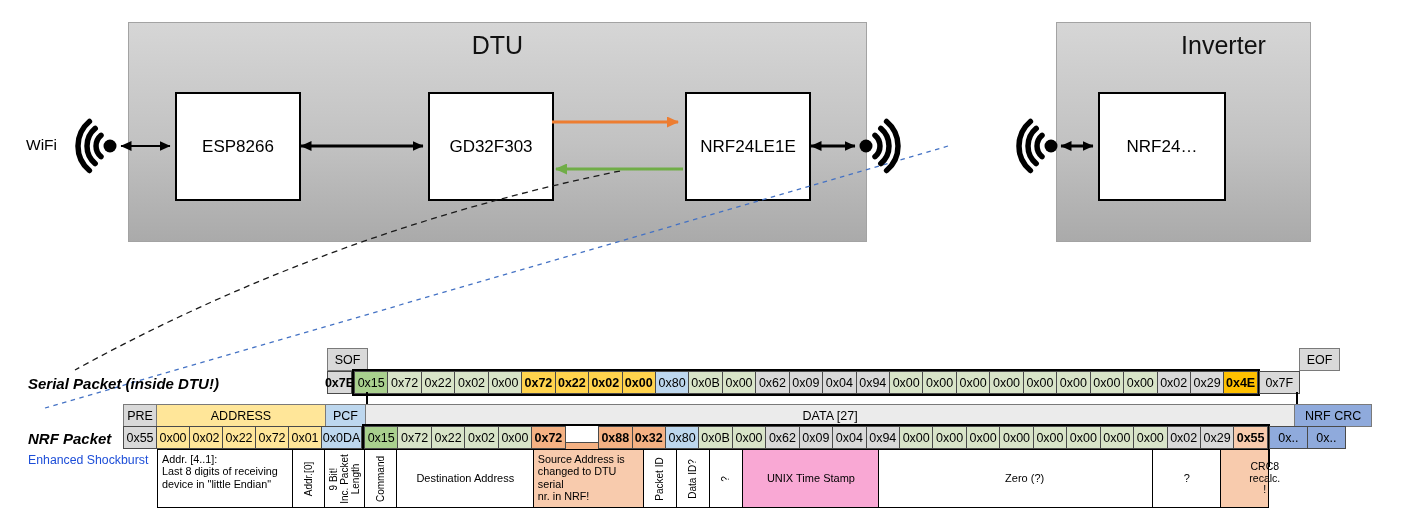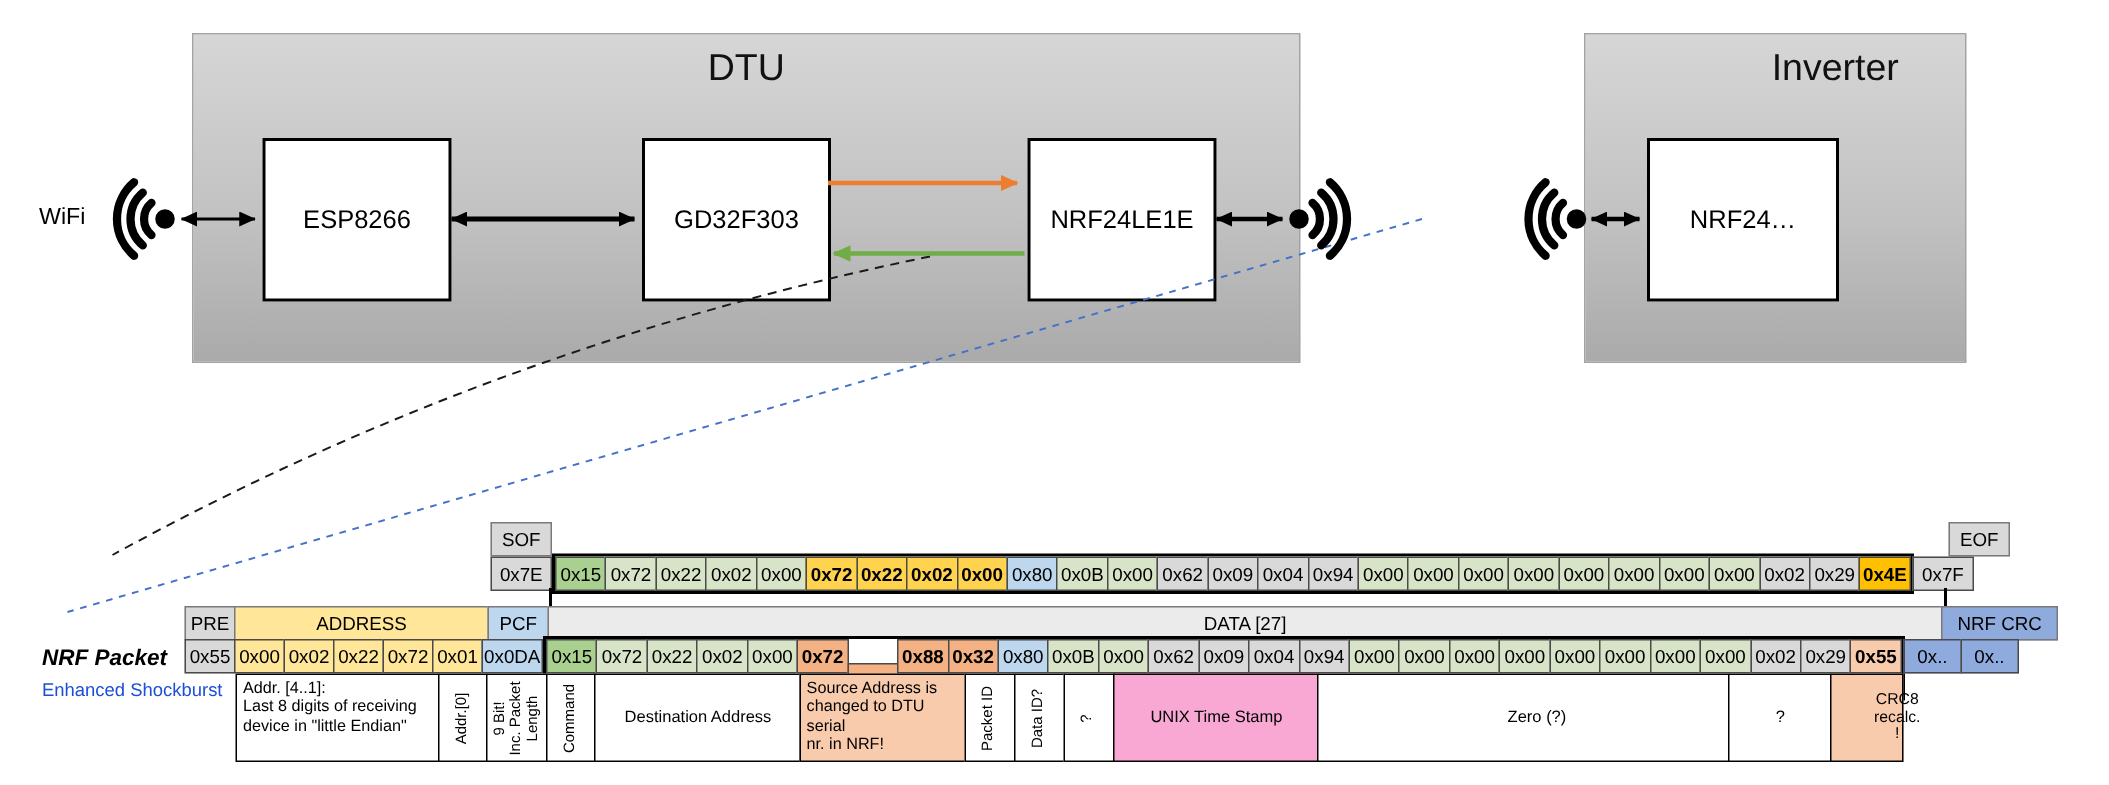--- a/index.html
+++ b/index.html
@@ -99,28 +99,29 @@
 
     <line x1="121" y1="146" x2="170" y2="146" stroke="#000" stroke-width="2" marker-start="url(#mS)" marker-end="url(#mE)"></line>
     <line x1="301" y1="146" x2="423" y2="146" stroke="#000" stroke-width="3.2" marker-start="url(#mS)" marker-end="url(#mE)"></line>
     <line x1="811" y1="146" x2="855" y2="146" stroke="#000" stroke-width="3" marker-start="url(#mS)" marker-end="url(#mE)"></line>
     <line x1="1061" y1="146" x2="1093" y2="146" stroke="#000" stroke-width="3" marker-start="url(#mS)" marker-end="url(#mE)"></line>
 
     <line x1="552" y1="122" x2="678" y2="122" stroke="#ed7d31" stroke-width="3" marker-end="url(#mEo)"></line>
     <line x1="683" y1="169" x2="556" y2="169" stroke="#70ad47" stroke-width="3" marker-end="url(#mEg)"></line>
   </svg>
 
+  <div class="pkt-label" style="left:28px;top:375px;">Serial Packet (inside DTU!)</div>
   <div class="row" style="left:327px;top:348px;">
     <div class="hdr" style="width:41px;background:#d9d9d9;">SOF</div>
   </div>
   <div class="row" style="left:1299px;top:348px;">
     <div class="hdr" style="width:41px;background:#d9d9d9;">EOF</div>
   </div>
   <div class="row" id="serial-bytes-row" style="left:327px;top:371px;">
-      <div class="cell" style="width: 41px; background: rgb(217, 217, 217);">0x7E</div>
+      <div class="cell" style="width: 25px; background: rgb(217, 217, 217); font-weight: bold;">0x7E</div>
       <div class="thick-wrap">
         <div class="cell" style="width: 34.45px; background: rgb(169, 208, 142);">0x15</div>
         <div class="cell" style="width: 34.45px; background: rgb(216, 228, 200);">0x72</div>
         <div class="cell" style="width: 34.45px; background: rgb(216, 228, 200);">0x22</div>
         <div class="cell" style="width: 34.45px; background: rgb(216, 228, 200);">0x02</div>
         <div class="cell" style="width: 34.45px; background: rgb(216, 228, 200);">0x00</div>
         <div class="cell bold" style="width: 34.45px; background: rgb(255, 211, 77);">0x72</div>
         <div class="cell bold" style="width: 34.45px; background: rgb(255, 211, 77);">0x22</div>
         <div class="cell bold" style="width: 34.45px; background: rgb(255, 211, 77);">0x02</div>
         <div class="cell bold" style="width: 34.45px; background: rgb(255, 211, 77);">0x00</div>

